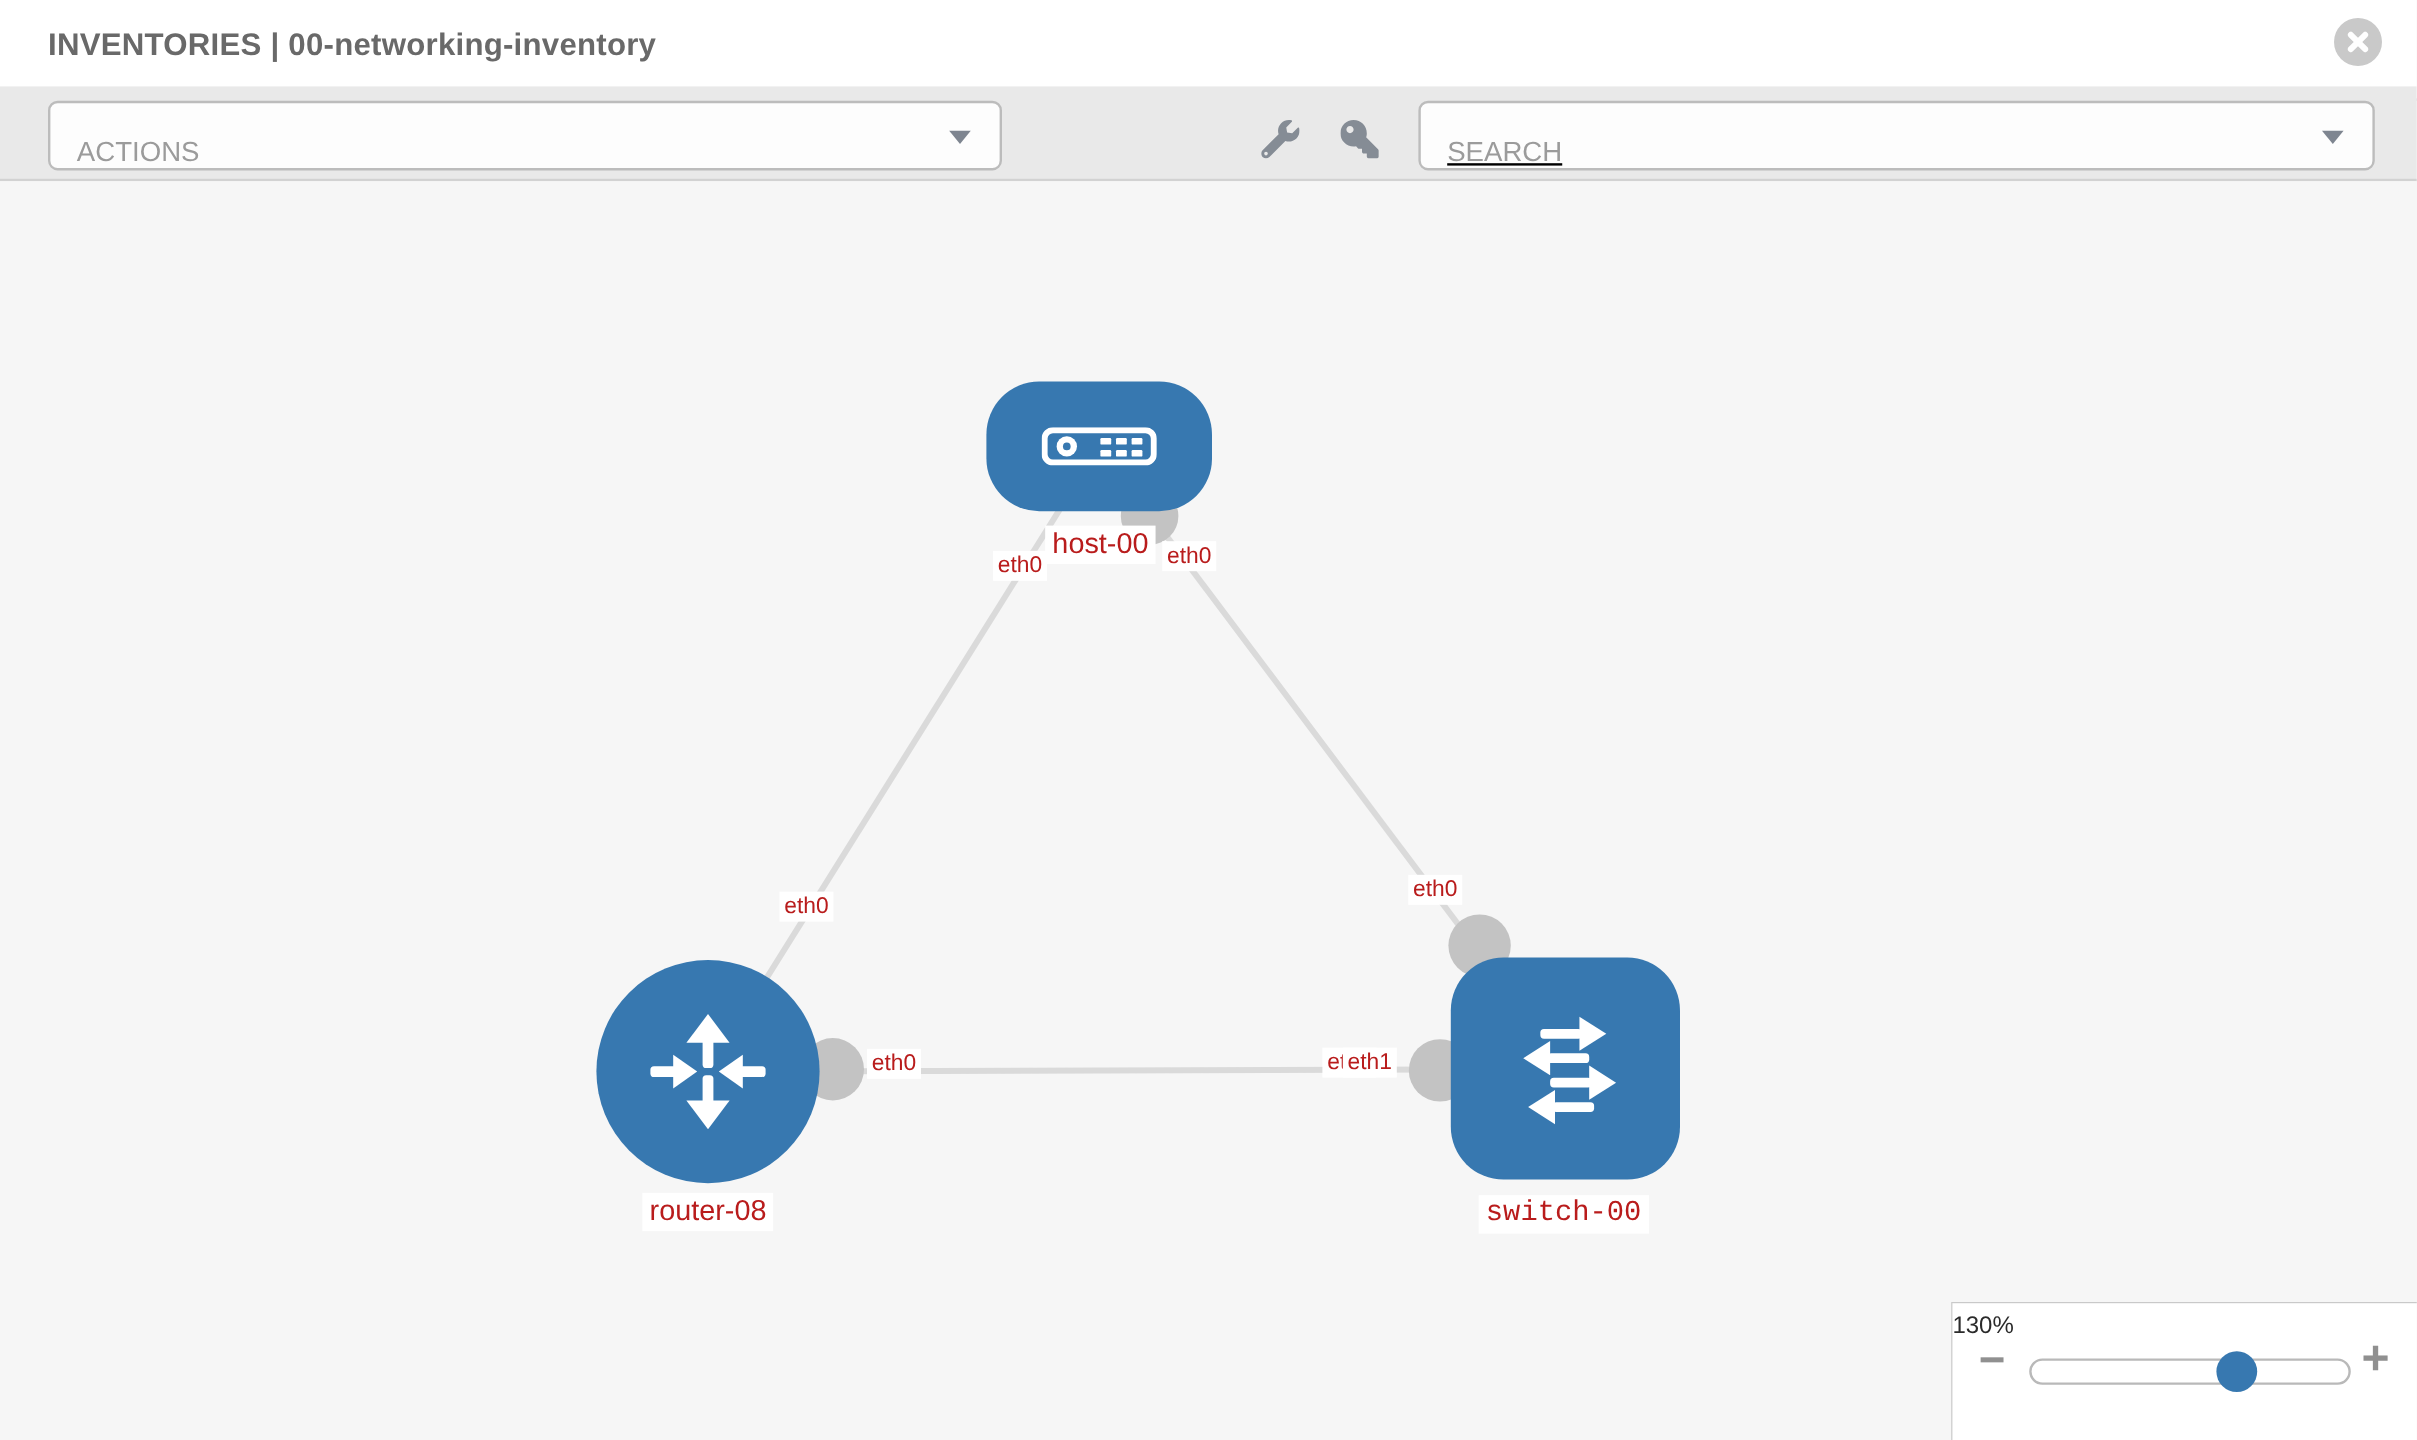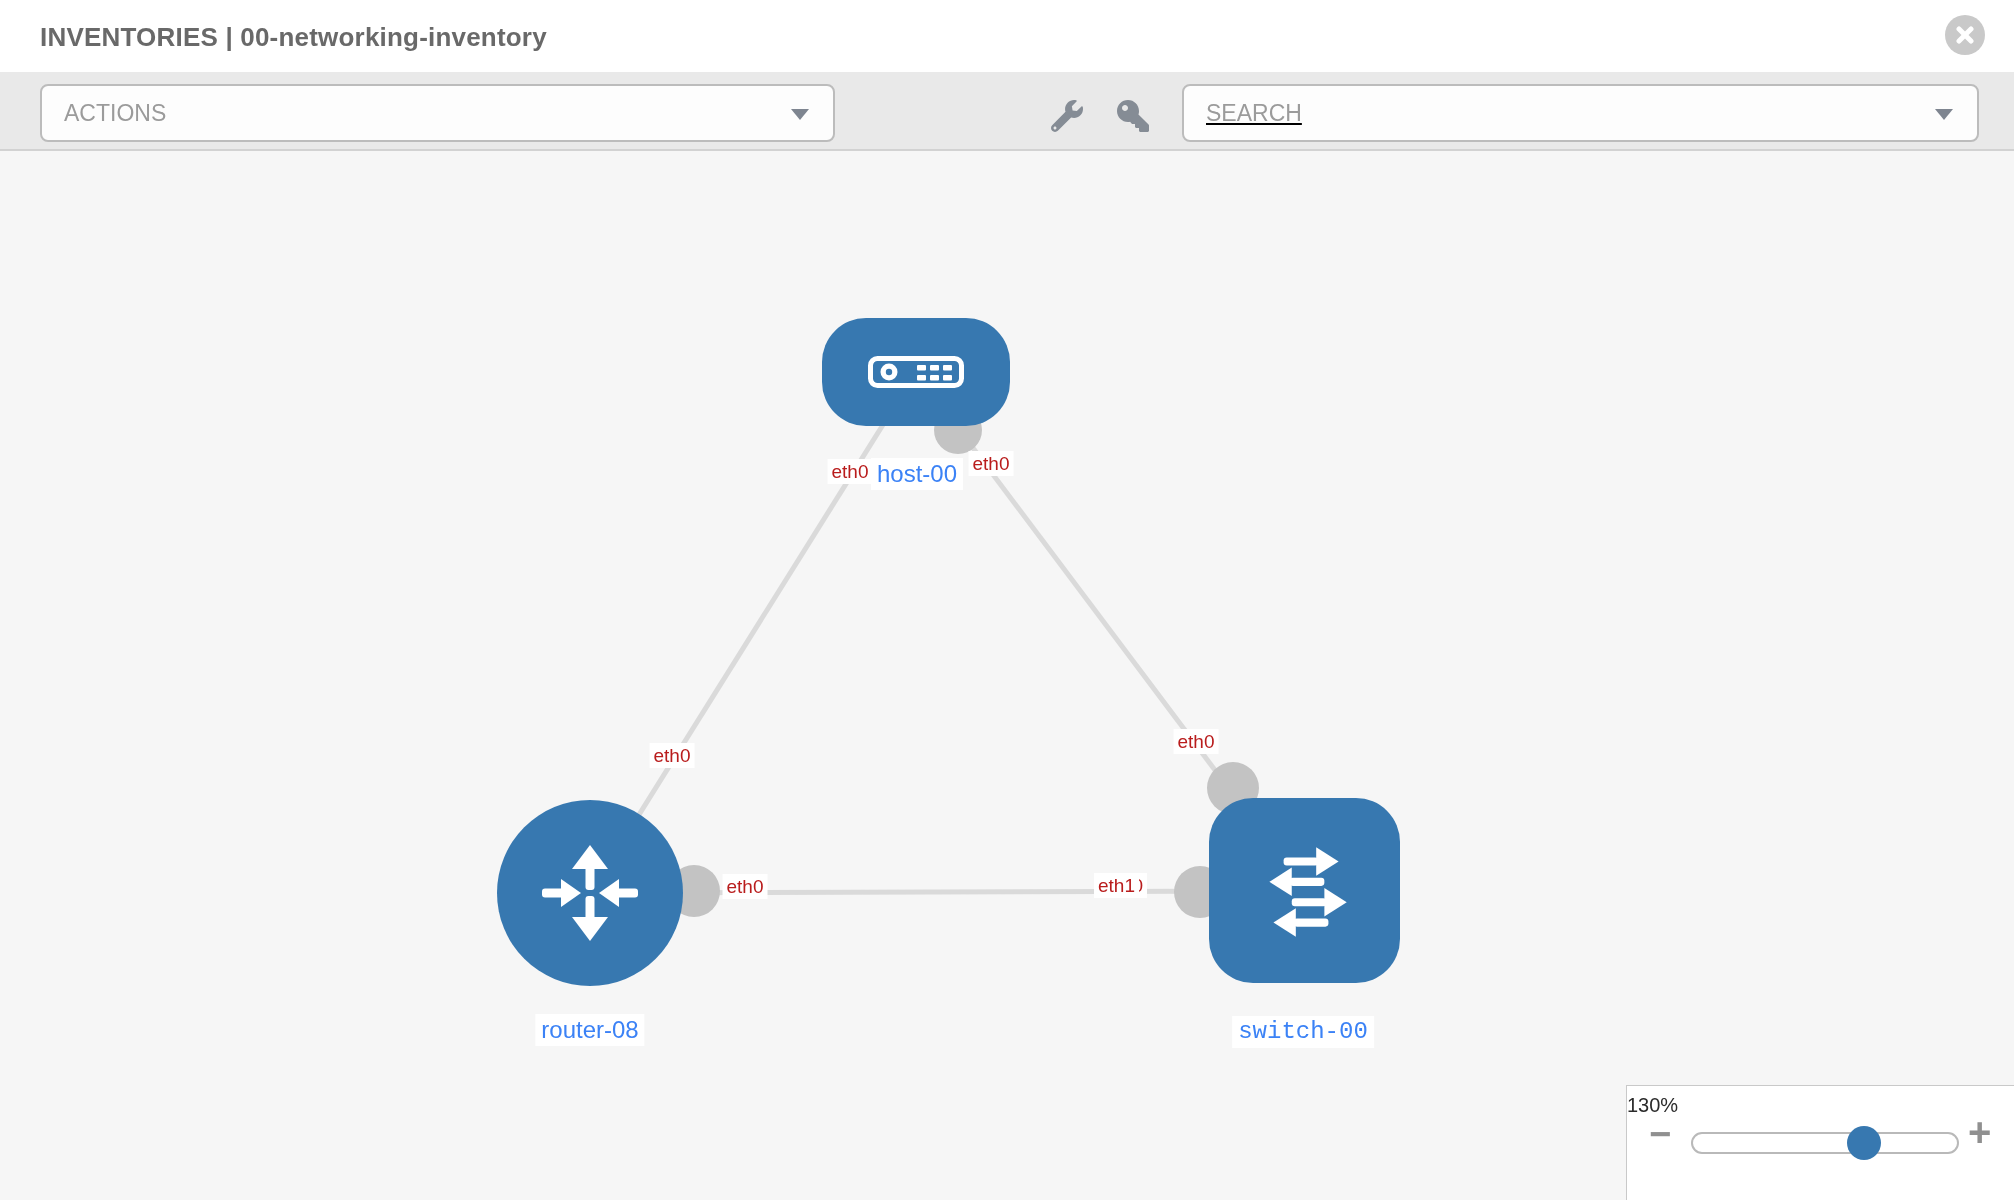--- a/index.html
+++ b/index.html
@@ -15,21 +15,21 @@
                 font-size:26px; font-weight:bold; color:#696969; letter-spacing:0.2px; }
   .close-btn { position:absolute; right:29px; top:15px; width:40px; height:40px;
                border-radius:50%; background:#c9c9c9; display:flex;
                align-items:center; justify-content:center; cursor:pointer; }
 
   
   .toolbar { position:absolute; left:0; top:72px; width:2014px; height:79px;
              background:#e9e9e9; border-bottom:2px solid #d2d2d2; }
   .select-box { position:absolute; top:12px; height:58px; background:#fdfdfd;
                 border:2px solid #bcbcbc; border-radius:8px; display:flex;
-                align-items:center; cursor:pointer; }
+                align-items:flex-end; cursor:pointer; }
   .select-box .label { padding-left:22px; font-size:23px; color:#9b9b9b; }
   .caret { position:absolute; right:24px; top:50%; margin-top:-4px; width:0; height:0;
            border-left:9px solid transparent; border-right:9px solid transparent;
            border-top:11px solid #7e8590; }
   .actions-box { left:40px;  width:795px; }
   .search-box  { left:1182px; width:797px;text-decoration:underline; }
   .tool-icon { position:absolute; top:25px; width:38px; height:38px; display:flex;
                align-items:center; justify-content:center; cursor:pointer; }
   .tool-icon.wrench { left:1048px; }
   .tool-icon.key    { left:1114px; }
@@ -41,23 +41,23 @@
 
   .node { position:absolute; z-index:2; background:#3778b0; display:flex;
           align-items:center; justify-content:center; cursor:pointer; }
   .node-host   { left:822px;  top:167px; width:188px; height:108px; border-radius:44px; }
   .node-router { left:497px;  top:649px; width:186px; height:186px; border-radius:50%; }
   .node-switch { left:1209px; top:647px; width:191px; height:185px; border-radius:44px; }
 
   .chip { position:absolute; z-index:3; background:#ffffff; color:#b91c1c;
           font-size:19px; line-height:23px; padding:1px 4px; white-space:nowrap; }
   .chip.center { transform:translateX(-50%); }
-  .node-label { position:absolute; z-index:3; background:#ffffff; color:#3b82f6;
+  .node-label { position:absolute; z-index:3; background:#ffffff; color:#b91c1c;
                 font-size:24px; line-height:30px; padding:1px 6px; white-space:nowrap;
-                transform:translateX(-50%);margin-top:20px; }
+                transform:translateX(-50%); }
 
   
   .zoom-panel { position:absolute; z-index:4; left:1626px; top:934px; width:390px;
                 height:117px; background:#ffffff; border:1px solid #c9c9c9; }
   .zoom-value { position:absolute; left:0; top:8px; width:100%; text-align:left;
                 font-size:20px; color:#2b2b2b; }
   .zoom-minus { position:absolute; left:22px; top:28px; font-size:38px; font-weight:bold;
                 color:#909090; cursor:pointer; line-height:40px; }
   .zoom-plus  { position:absolute; left:341px; top:26px; font-size:40px; font-weight:bold;
                 color:#909090; cursor:pointer; line-height:40px; }
@@ -164,21 +164,21 @@
         </g>
       </svg>
     </div>
 
     <div class="chip center" style="left:850px;  top:308px;">eth0</div>
     <div class="chip center" style="left:672px;  top:592px;">eth0</div>
     <div class="chip center" style="left:991px;  top:300px;">eth0</div>
     <div class="chip center" style="left:1196px; top:578px;">eth0</div>
     <div class="chip center" style="left:745px;  top:723px;">eth0</div>
     <div class="chip" style="left:1102px; top:722px;">eth0</div>
-    <div class="chip" style="left:1094px; top:722px;">eth1</div>
+    <div class="chip" style="left:1119px; top:722px;">eth1</div>
 
     <div class="node-label" style="left:917px;  top:287px;">host-00</div>
     <div class="node-label" style="left:590px;  top:843px;">router-08</div>
     <div class="node-label" style="left:1303px; top:845px;font-family:Liberation Mono, monospace;">switch-00</div>
 
     <div class="zoom-panel">
       <div class="zoom-value">130%</div>
       <div class="zoom-minus">−</div>
       <div class="zoom-track"></div>
       <div class="zoom-thumb"></div>

